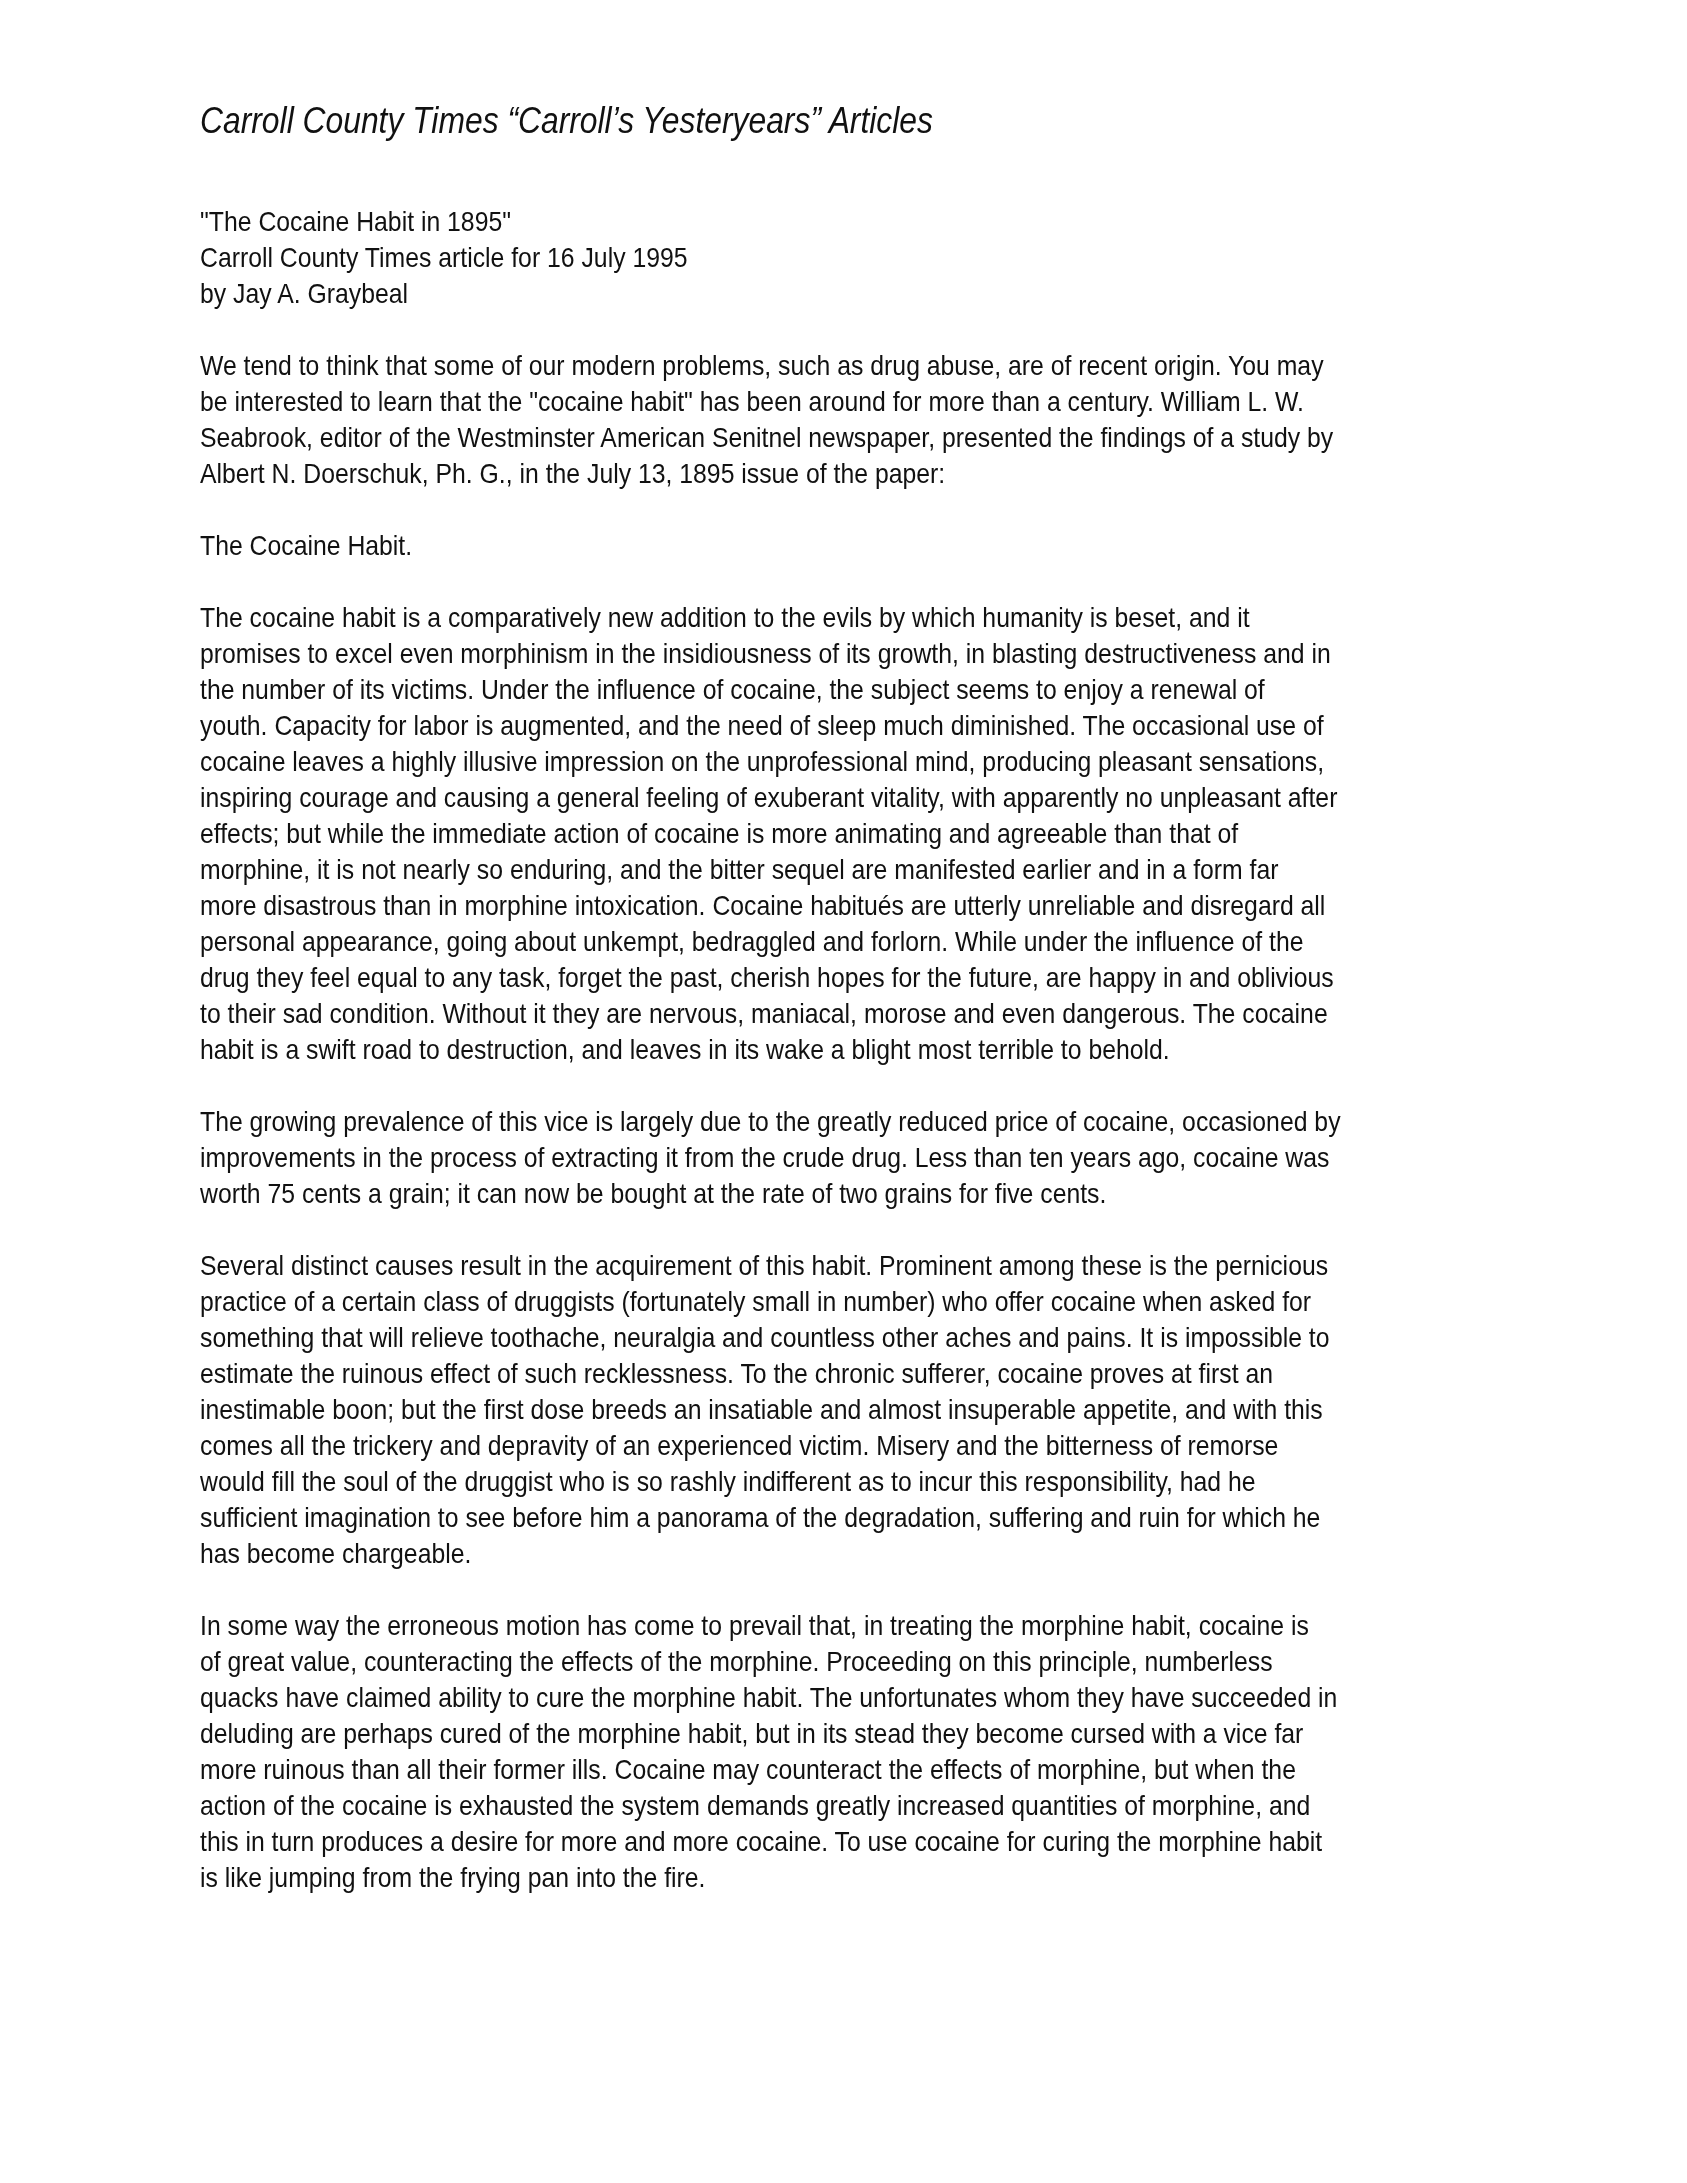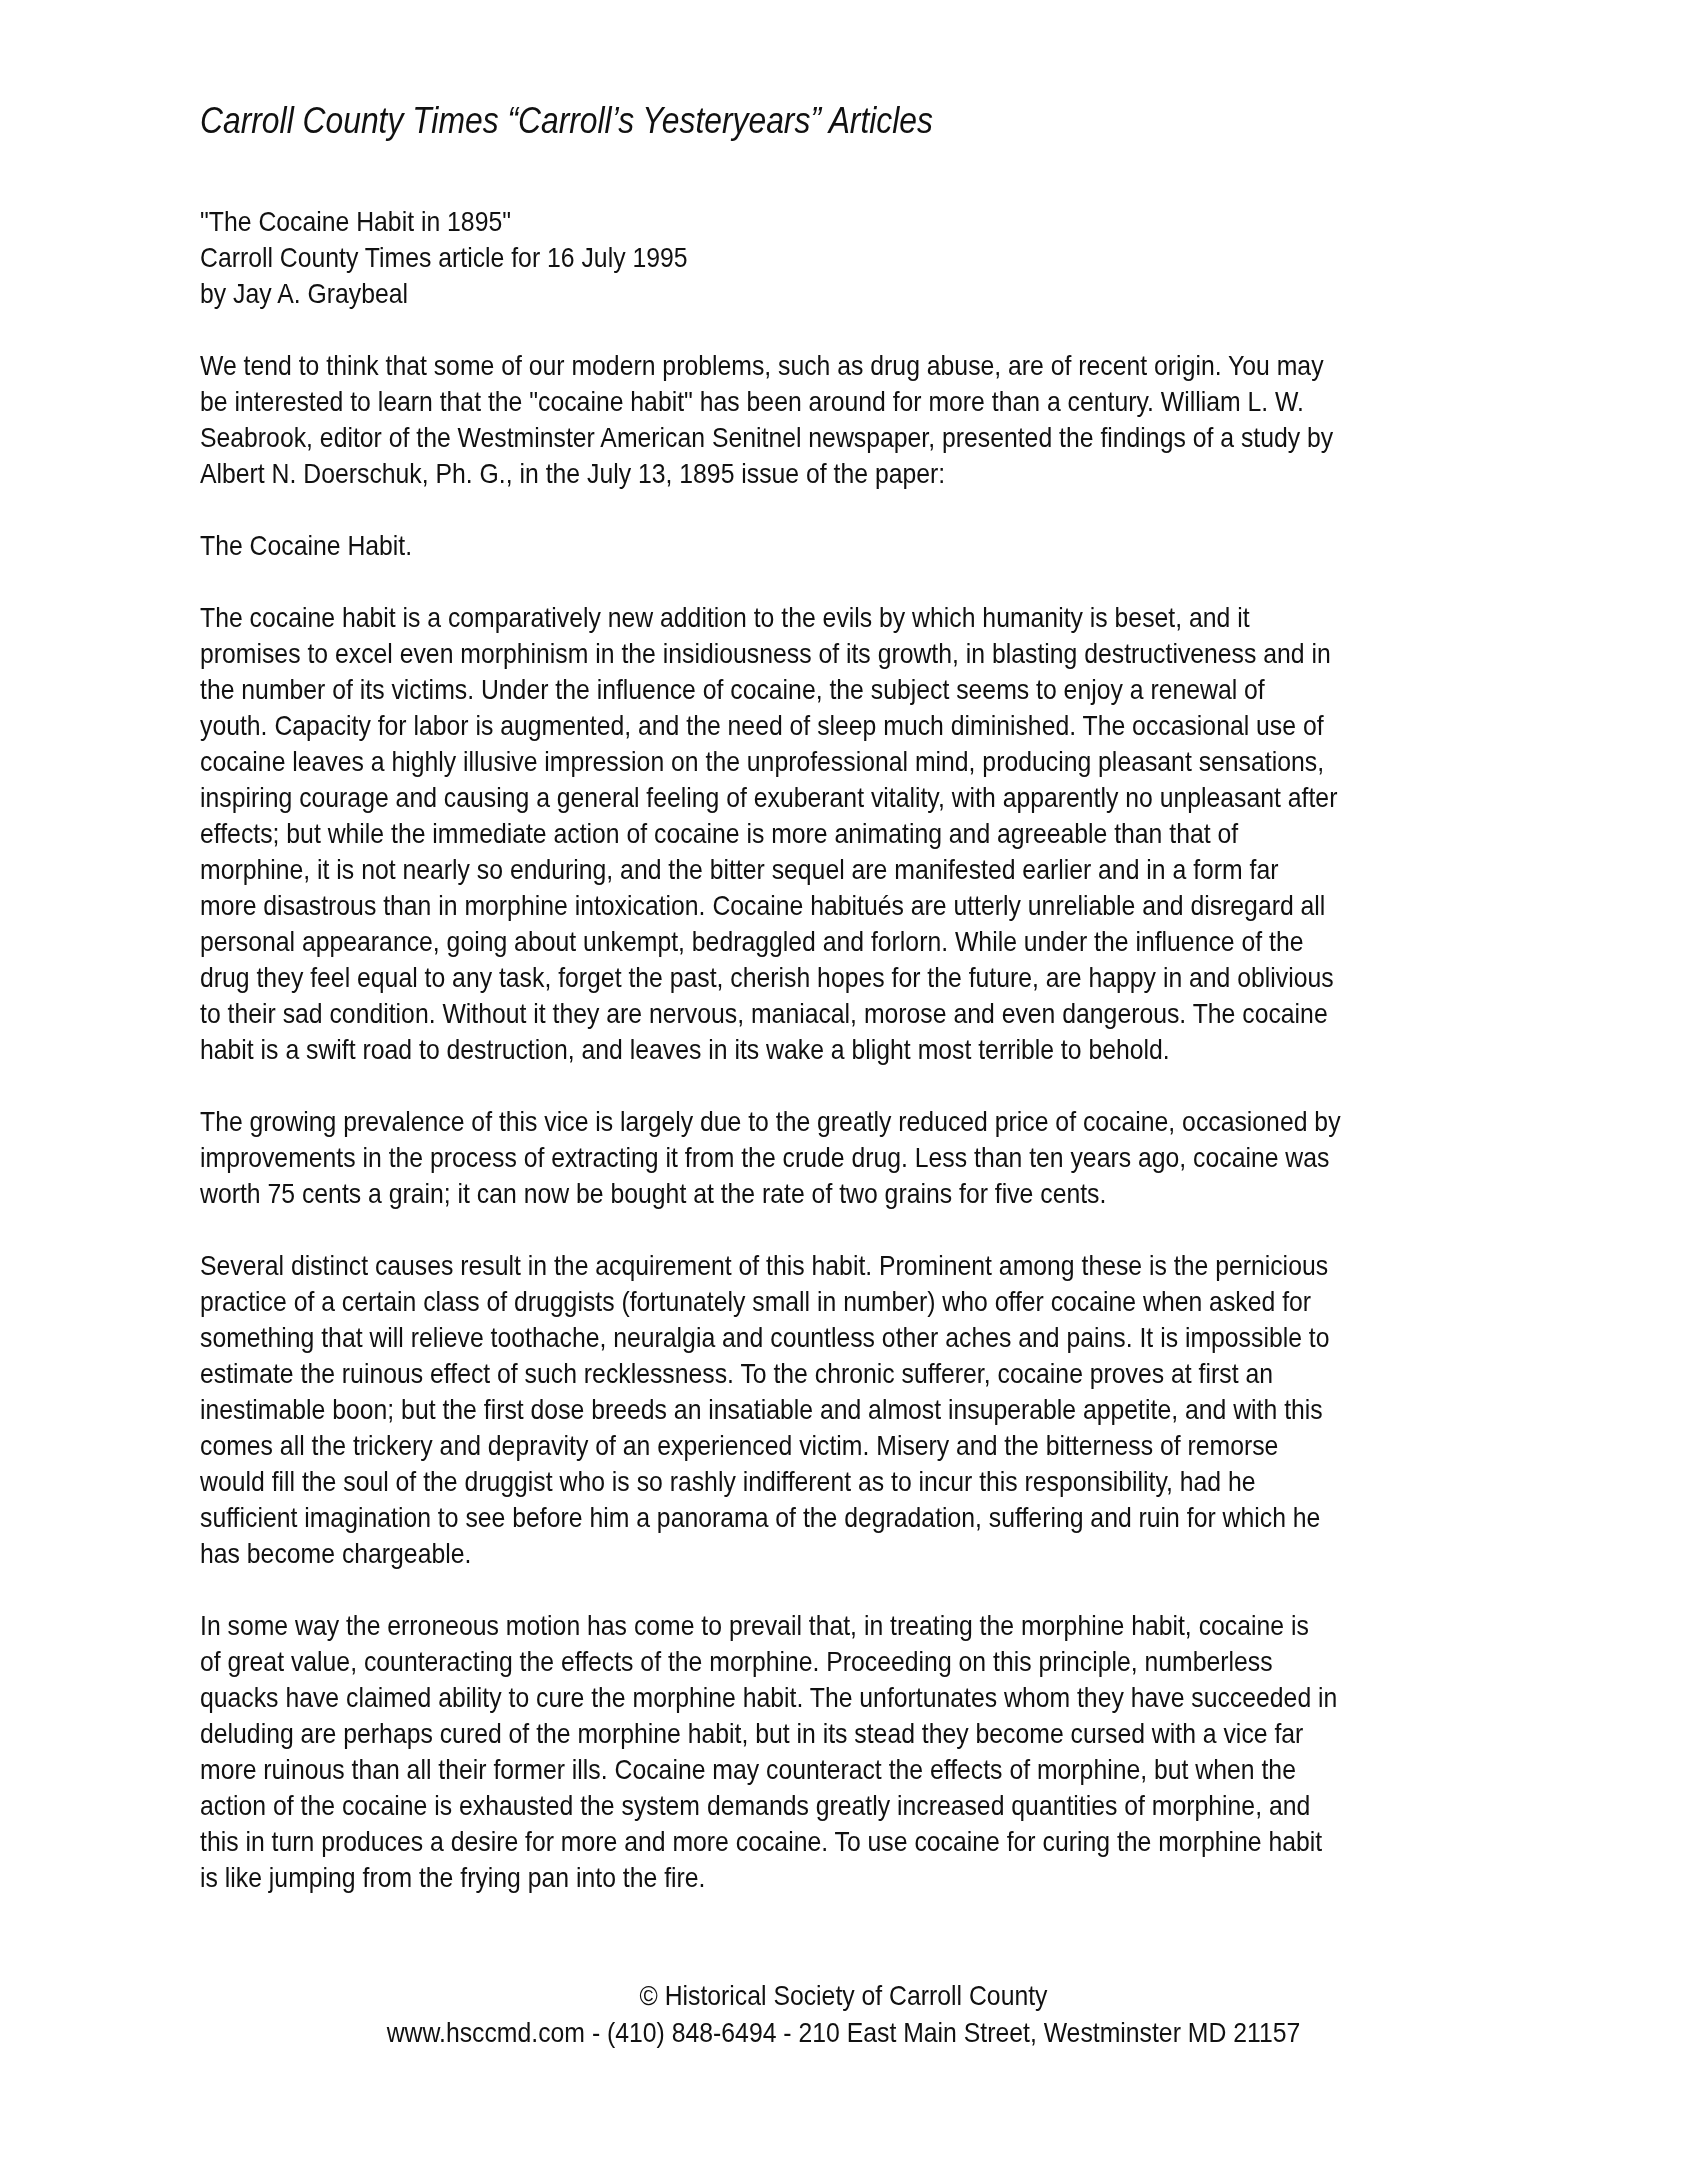--- a/index.html
+++ b/index.html
@@ -96,19 +96,15 @@
       <span class="line">of great value, counteracting the effects of the morphine. Proceeding on this principle, numberless</span>
       <span class="line">quacks have claimed ability to cure the morphine habit. The unfortunates whom they have succeeded in</span>
       <span class="line">deluding are perhaps cured of the morphine habit, but in its stead they become cursed with a vice far</span>
       <span class="line">more ruinous than all their former ills. Cocaine may counteract the effects of morphine, but when the</span>
       <span class="line">action of the cocaine is exhausted the system demands greatly increased quantities of morphine, and</span>
       <span class="line">this in turn produces a desire for more and more cocaine. To use cocaine for curing the morphine habit</span>
       <span class="line">is like jumping from the frying pan into the fire.</span>
     </div>
   </div>
 
-  <div class="footer">
-    <span class="fline">© Historical Society of Carroll County</span>
-    <span class="fline">www.hsccmd.com - (410) 848-6494 - 210 East Main Street, Westminster MD 21157</span>
-  </div>
 
 </div>
 
 
 </body></html>

